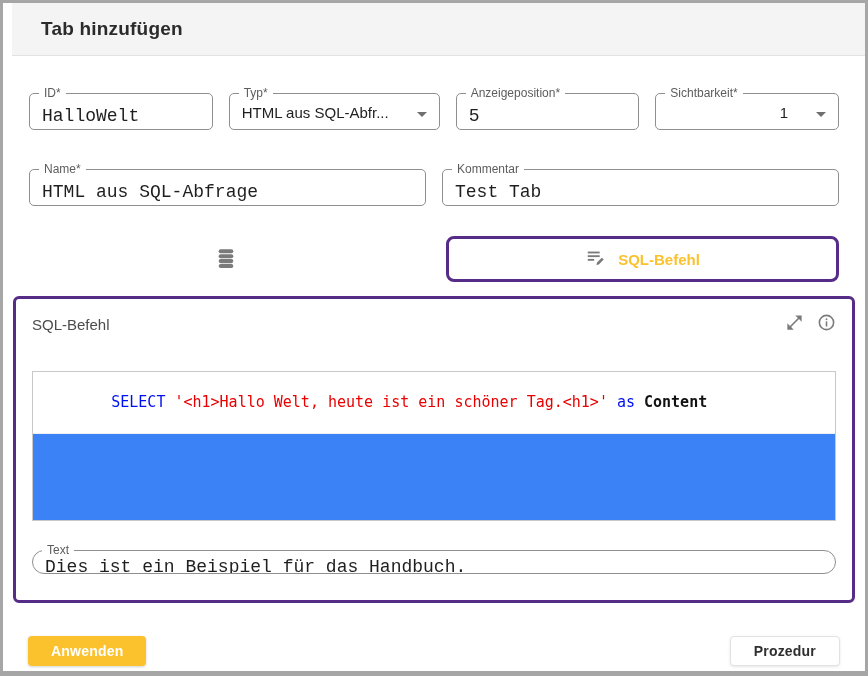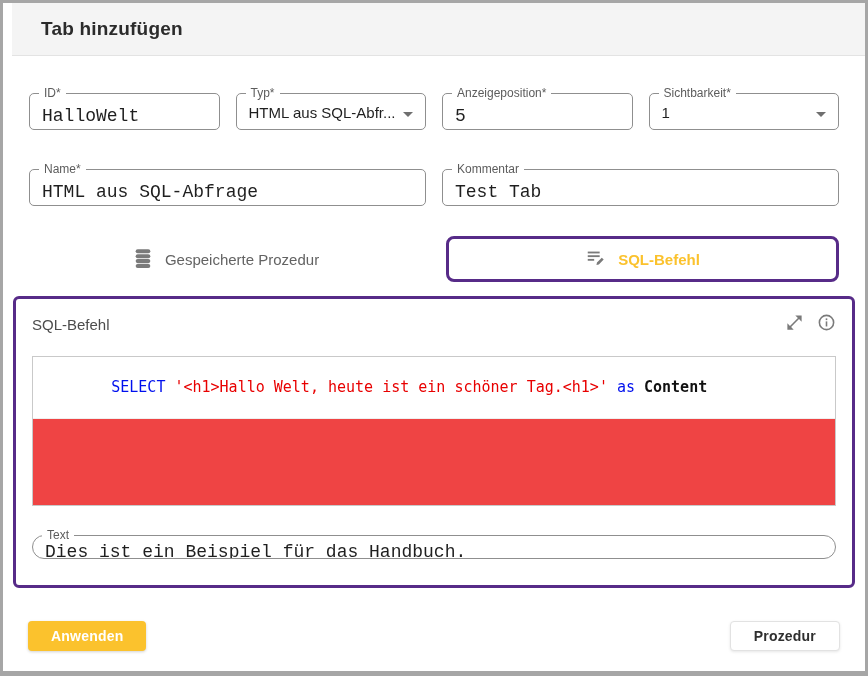--- a/index.html
+++ b/index.html
@@ -34,22 +34,22 @@
   .mat-label{
     position:absolute;top:-8px;left:9px;background:#fff;padding:0 5px;
     font-size:12px;color:#5c5c5c;line-height:15px;white-space:nowrap;
   }
   .mat-input{
     width:100%;height:100%;border:none;outline:none;background:transparent;
     padding:9px 12px 0;font-family:Liberation Mono, monospace;
     font-size:18px;color:#1f1f1f;
   }
   .mat-select{
-    display:flex;align-items:flex-end;justify-content:space-between;
-    height:100%;padding:0 12px 8px;cursor:pointer;
+    display:flex;align-items:flex-end;justify-content:flex-end;
+    height:100%;padding:0 12px 8px;cursor:pointer;gap:28px;
   }
   .mat-select .sel-value{font-size:15px;color:#1f1f1f;white-space:nowrap;overflow:hidden;}
   .dd-arrow{
     width:0;height:0;border-left:5px solid transparent;border-right:5px solid transparent;
     border-top:5px solid #6f6f6f;margin-bottom:4px;flex:none;
   }
 
   .row1{display:flex;gap:16px;margin:37px 26px 0;}
   .row2{display:flex;gap:16px;margin:39px 26px 8px;}
 
@@ -65,21 +65,21 @@
   .sql-panel{
     margin:14px 10px 0;border:3px solid var(--accent-purple,#572B88);
     border-radius:6px;padding:14px 13px 26px;
   }
   .panel-head{display:flex;align-items:center;justify-content:space-between;height:22px;padding:0 3px;}
   .panel-title{font-size:15px;color:#4c4c4c;}
   .panel-icons{display:flex;align-items:center;gap:13px;}
   .icon-btn{display:flex;align-items:center;justify-content:center;cursor:pointer;background:none;border:none;padding:0;}
 
   .code-editor{
-    margin:21px 3px 0;height:150px;border:1px solid #c9c9c9;background:#ef4444;
+    margin:36px 3px 0;height:150px;border:1px solid #c9c9c9;background:#3b82f6;
     font-family:"DejaVu Sans Mono", monospace;font-size:15px;overflow:hidden;cursor:text;
   }
   .code-line{
     background:#fff;padding:3px 6px 4px;border-bottom:1px solid #efefef;white-space:pre;
   }
   .code-line .tok + .tok{margin-left:9px;}
   .tok-keyword{color:var(--code-keyword,#0010EE);}
   .tok-string{color:var(--code-string,#E80000);}
   .tok-identifier{color:#111;font-weight:bold;}
 
@@ -142,21 +142,20 @@
   <div class="toggle-row">
     <button class="toggle-btn inactive">
       <span class="icon">
         <svg width="22" height="22" viewBox="0 0 24 24" fill="#7a7a7a">
           <rect x="4" y="2.4" width="16" height="4.4" rx="2.2"></rect>
           <rect x="4" y="7.8" width="16" height="4.4" rx="2.2"></rect>
           <rect x="4" y="13.2" width="16" height="4.4" rx="2.2"></rect>
           <rect x="4" y="18.6" width="16" height="4.4" rx="2.2"></rect>
         </svg>
       </span>
-      <span>Gespeicherte Prozedur</span>
     </button>
     <button class="toggle-btn active">
       <span class="icon">
         <svg width="22" height="22" viewBox="0 0 24 24" fill="#7a7a7a">
           <rect x="3" y="5" width="13" height="2"></rect>
           <rect x="3" y="9" width="13" height="2"></rect>
           <rect x="3" y="13" width="7" height="2"></rect>
           <path d="M18.3 11.6l2.1 2.1-5.3 5.3-2.6.55.55-2.6 5.25-5.35z"></path>
         </svg>
       </span>

